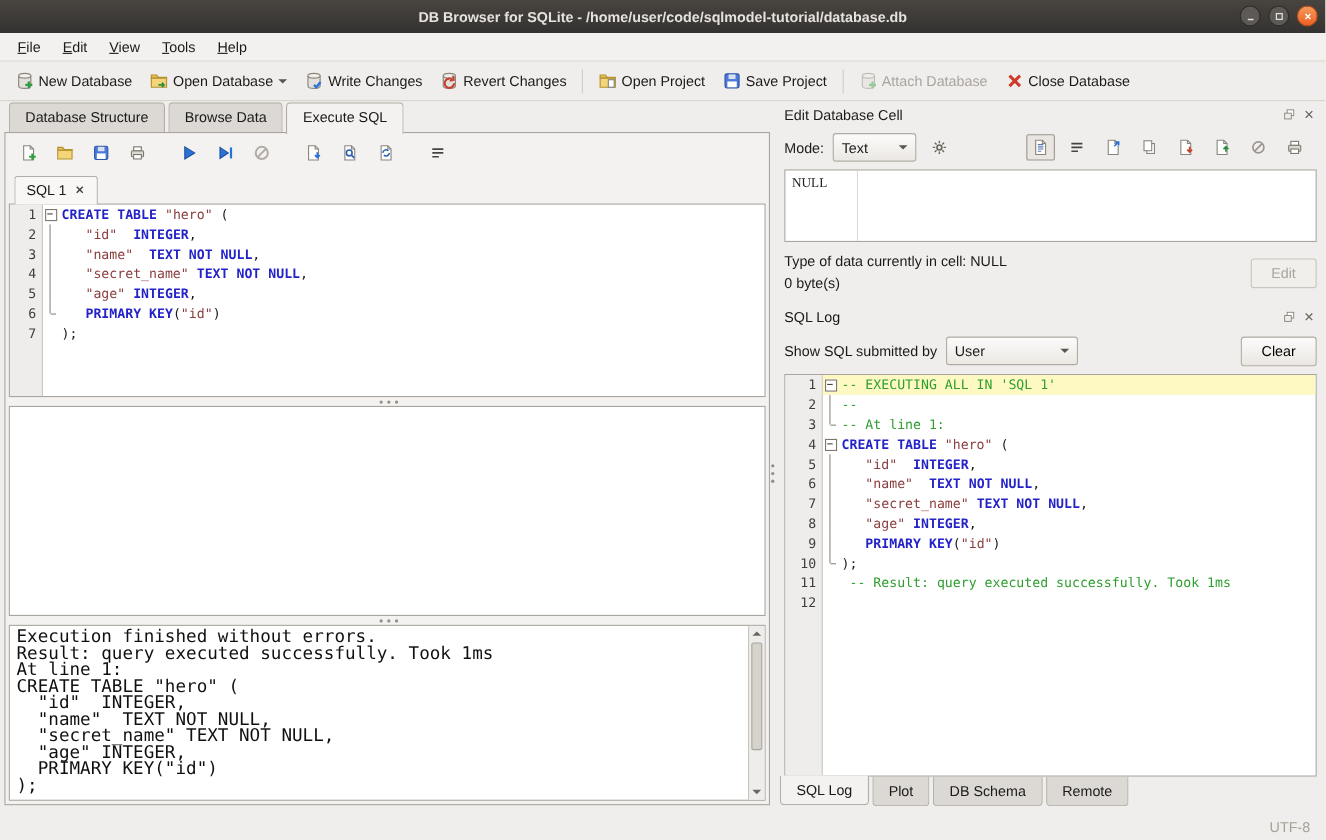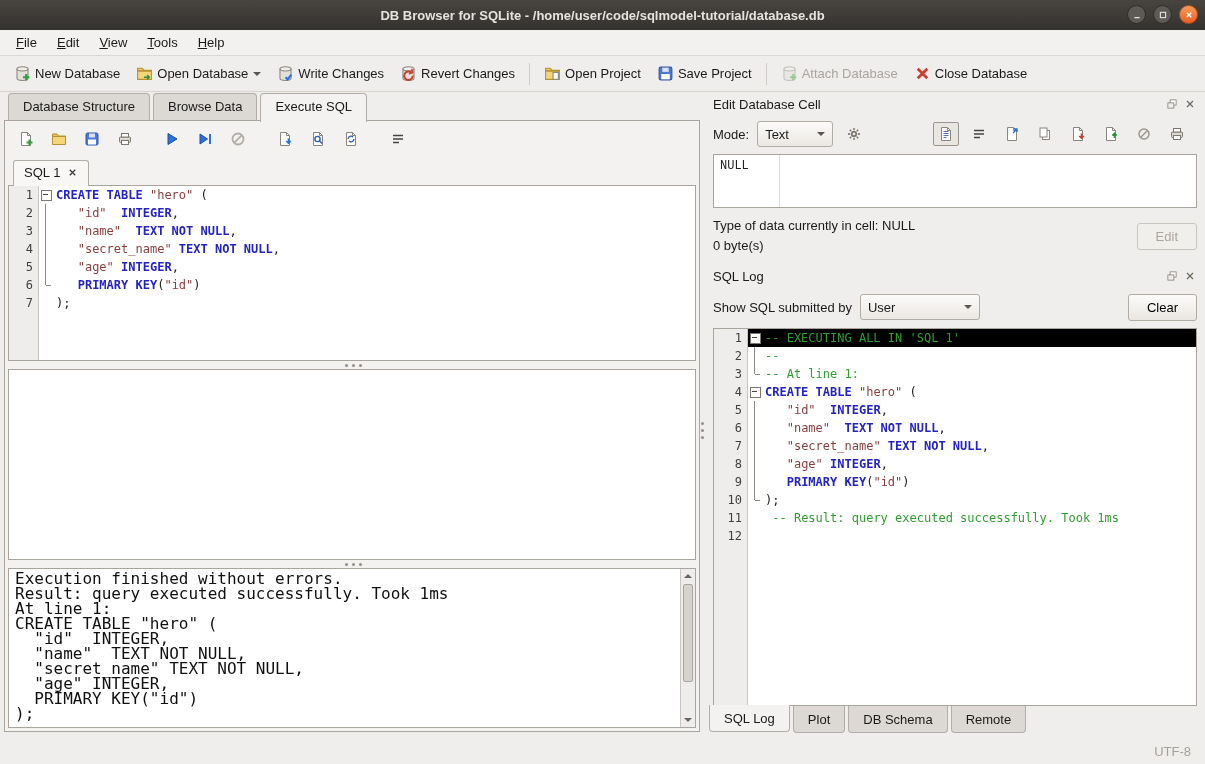--- a/index.html
+++ b/index.html
@@ -64,21 +64,21 @@
 
   
   .editor { position:relative; background:#fff; border:1px solid #a9a59e; overflow:hidden; --gw:30px;
     font-family:"DejaVu Sans Mono", monospace; font-size:12px; }
   .gutter-strip { position:absolute; left:0; top:0; bottom:0; width:var(--gw);
     background:#efedeb; border-right:1px solid #c9c6c0; }
   .lines { position:relative; }
   .cl { display:flex; height:18px; line-height:18px; }
   .ln { width:var(--gw); flex:none; text-align:right; padding-right:6px; color:#3f3f3f; }
   .lbody { flex:1; display:flex; }
-  .lbody.hl { background:#000000; }
+  .lbody.hl { background:#fef9c3; }
   .fold { width:14px; flex:none; position:relative; }
   .fold.start::before { content:""; position:absolute; left:2px; top:4px; width:9px; height:9px;
     border:1px solid #7c786f; background:#fff; }
   .fold.start::after { content:""; position:absolute; left:4px; top:8px; width:5px; height:1px; background:#4a463f; }
   .fold.mid::before { content:""; position:absolute; left:6px; top:0; bottom:0; width:1px; background:#8d8980; }
   .fold.end::before { content:""; position:absolute; left:6px; top:0; height:9px; width:1px; background:#8d8980; }
   .fold.end::after { content:""; position:absolute; left:7px; top:9px; width:5px; height:1px; background:#8d8980; }
   .codetxt { white-space:pre; padding-left:3px; }
   .tk-kw { color:#2323c8; font-weight:bold; }
   .tk-id { color:#8b3e3e; }
@@ -107,22 +107,22 @@
   .dockbtn svg { width:12px; height:12px; }
 
   .cell-toolbar { height:36px; display:flex; align-items:center; gap:8px; padding:0 8px; flex:none; }
   .lbl { white-space:nowrap; }
   .combo { display:inline-flex; align-items:center; justify-content:space-between; gap:8px;
     border:1px solid #b1ada5; background:linear-gradient(#fcfbfa,#ebe8e3); border-radius:3px;
     padding:4px 7px; height:26px; }
   .combo.w74 { width:76px; } .combo.w100 { width:120px; }
   .rgroup { margin-left:auto; display:flex; align-items:center; }
 
-  .cell-edit { height:54px; margin:2px 8px 8px; background:#fff; border:1px solid #a9a59e; position:relative;
-    font-family:Liberation Mono, monospace; font-size:12px; }
+  .cell-edit { height:66px; margin:2px 8px 8px; background:#fff; border:1px solid #a9a59e; position:relative;
+    font-family:Liberation Serif, serif; font-size:12px; }
   .cell-gutter { position:absolute; left:0; top:0; bottom:0; width:66px; border-right:1px solid #dedbd6; }
   .cell-value { position:absolute; left:6px; top:4px; color:#222; }
 
   .cell-info-row { display:flex; padding:0 8px 8px; flex:none; }
   .cell-info div { line-height:20px; }
   .btn { border:1px solid #b1ada5; border-radius:3px; background:linear-gradient(#fcfbfa,#eae7e2);
     padding:5px 18px; font-size:13px; font-family:"Liberation Sans", sans-serif; }
   .btn.disabled { color:#aaa59d; background:#f1efec; border-color:#c9c5bf; }
   .apply-wrap { margin-left:auto; display:flex; align-items:center; }
 

